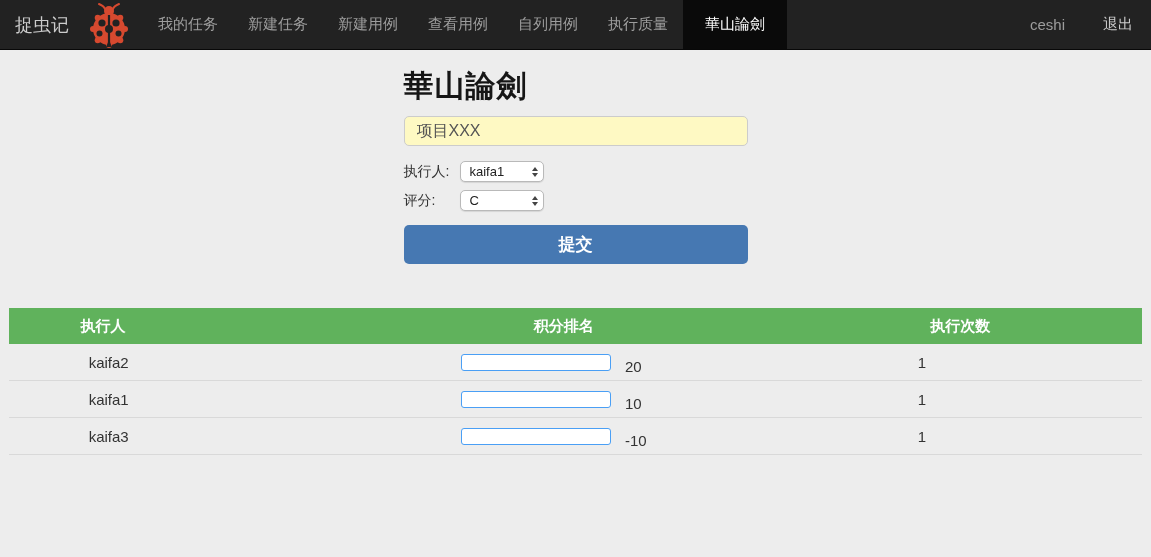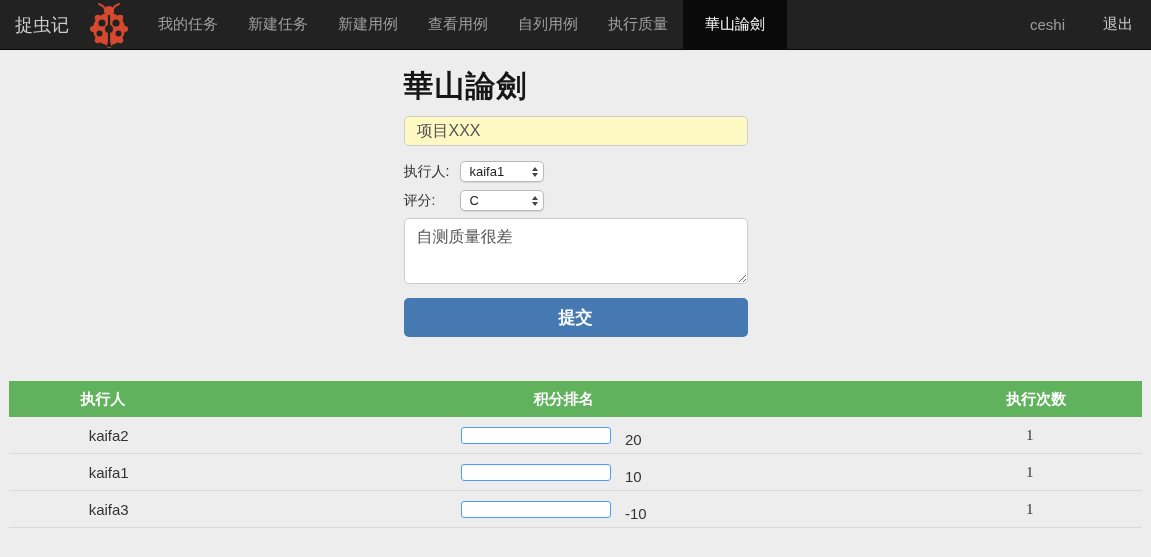--- a/index.html
+++ b/index.html
@@ -85,21 +85,21 @@
     display: flex; align-items: center; height: 36px; background: #60b25c; gap: 32px;
   }
   .rank-header .cell { color: #ffffff; font-weight: bold; font-size: 15px; }
   .rank-row {
     display: flex; align-items: center; height: 37px;
     border-bottom: 1px solid #d9d9d9;
   }
   .rank-row .cell { color: #333333; font-size: 15px; }
   .col-executor { width: 17.6%; text-align: center; }
   .col-score    { width: 62.6%; display: flex; justify-content: center; text-align: center; }
-  .col-count    { width: 19.8%; text-align: center; font-family: Liberation Serif, serif; }
+  .col-count    { width: 19.8%; text-align: left; }
   .score-group { display: flex; align-items: center; width: 204px; }
   .bar {
     width: 150px; height: 17px; background: #ffffff;
     border: 1px solid #4a9ff5; border-radius: 3px; overflow: hidden; flex: none;
   }
   .bar-fill { height: 100%; background: #4aa0f5; }
   .score-value { margin-left: 14px; width: 40px; text-align: left; font-size: 15px; color: #333333; margin-top: 9px; }
 </style>
 </head>
 <body>
@@ -167,21 +167,20 @@
     <span class="field-label">评分:</span>
     <span class="fake-select">
       <span>C</span>
       <span class="spinner">
         <span class="tri-up"></span>
           <span class="tri-down"></span>
       </span>
     </span>
   </div>
 
-  <textarea class="comment-textarea" style="">自测质量很差</textarea>
 
   <button class="submit-btn">提交</button>
 </main>
 
 <section class="ranking">
   <div class="rank-header">
     <span class="cell col-executor">执行人</span>
     <span class="cell col-score">积分排名</span>
     <span class="cell col-count">执行次数</span>
   </div>

